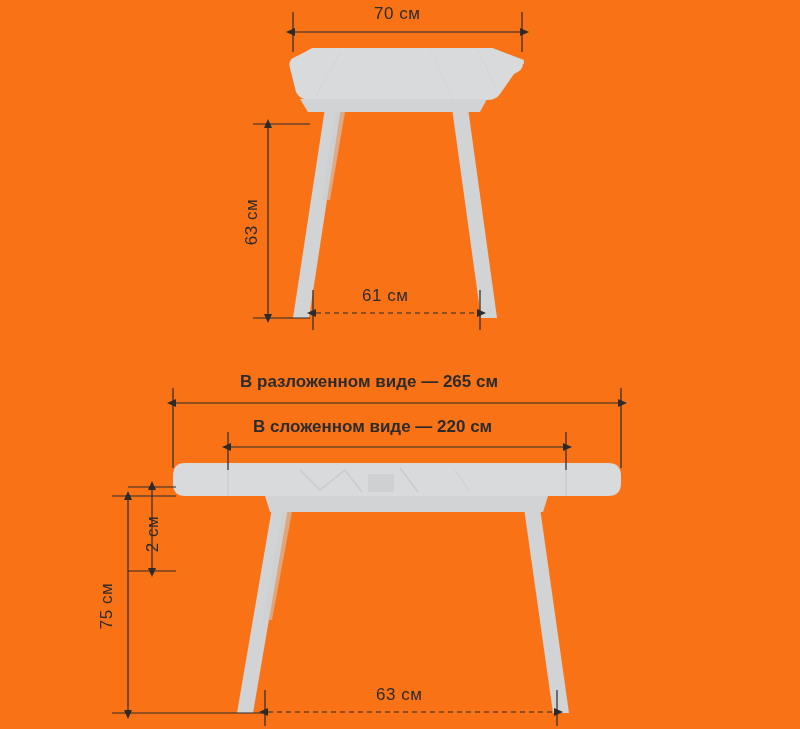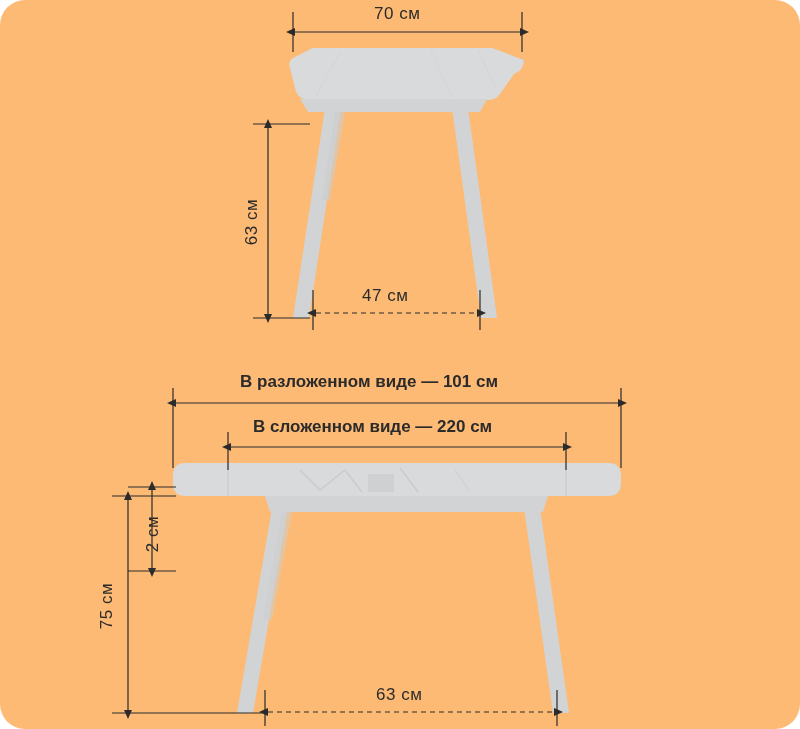--- a/index.html
+++ b/index.html
@@ -7,23 +7,22 @@
     padding: 0;
     background: #ffffff;
   }
   body {
     font-family: "Liberation Sans", sans-serif;
   }
   #stage {
     position: relative;
     width: 800px;
     height: 729px;
-    background: #fdba74;
+    background: #f97316;
     overflow: hidden;
-    border-radius: 25px;
   }
   .dim-label {
     position: absolute;
     color: #2b2b2b;
     font-size: 17px;
     letter-spacing: 0.5px;
     white-space: nowrap;
   }
   .dim-label.vert {
     transform-origin: center center;
@@ -141,23 +140,23 @@
       <line x1="265" y1="690" x2="265" y2="726"></line>
       <line x1="557" y1="690" x2="557" y2="726"></line>
       <line x1="268" y1="712" x2="554" y2="712" stroke-dasharray="5,4" marker-start="url(#arrL)" marker-end="url(#arrR)"></line>
     </g>
   </svg>
 
   <div class="dim-label" style="left:374px; top:4px;">70 см</div>
 
   <div class="dim-label vert" style="left:207px; top:212px; width:90px; text-align:center;">63 см</div>
 
-  <div class="dim-label" style="left:362px; top:286px;">47 см</div>
+  <div class="dim-label" style="left:362px; top:286px;">61 см</div>
 
-  <div class="title-label" style="left:240px; top:372px;">В разложенном виде — 101 см</div>
+  <div class="title-label" style="left:240px; top:372px;">В разложенном виде — 265 см</div>
 
   <div class="title-label" style="left:253px; top:417px;">В сложенном виде — 220 см</div>
 
   <div class="dim-label vert" style="left:117px; top:524px; width:72px; text-align:center;">2 см</div>
 
   <div class="dim-label vert" style="left:62px; top:596px; width:90px; text-align:center;">75 см</div>
 
   <div class="dim-label" style="left:376px; top:685px;">63 см</div>
 
 </div>

